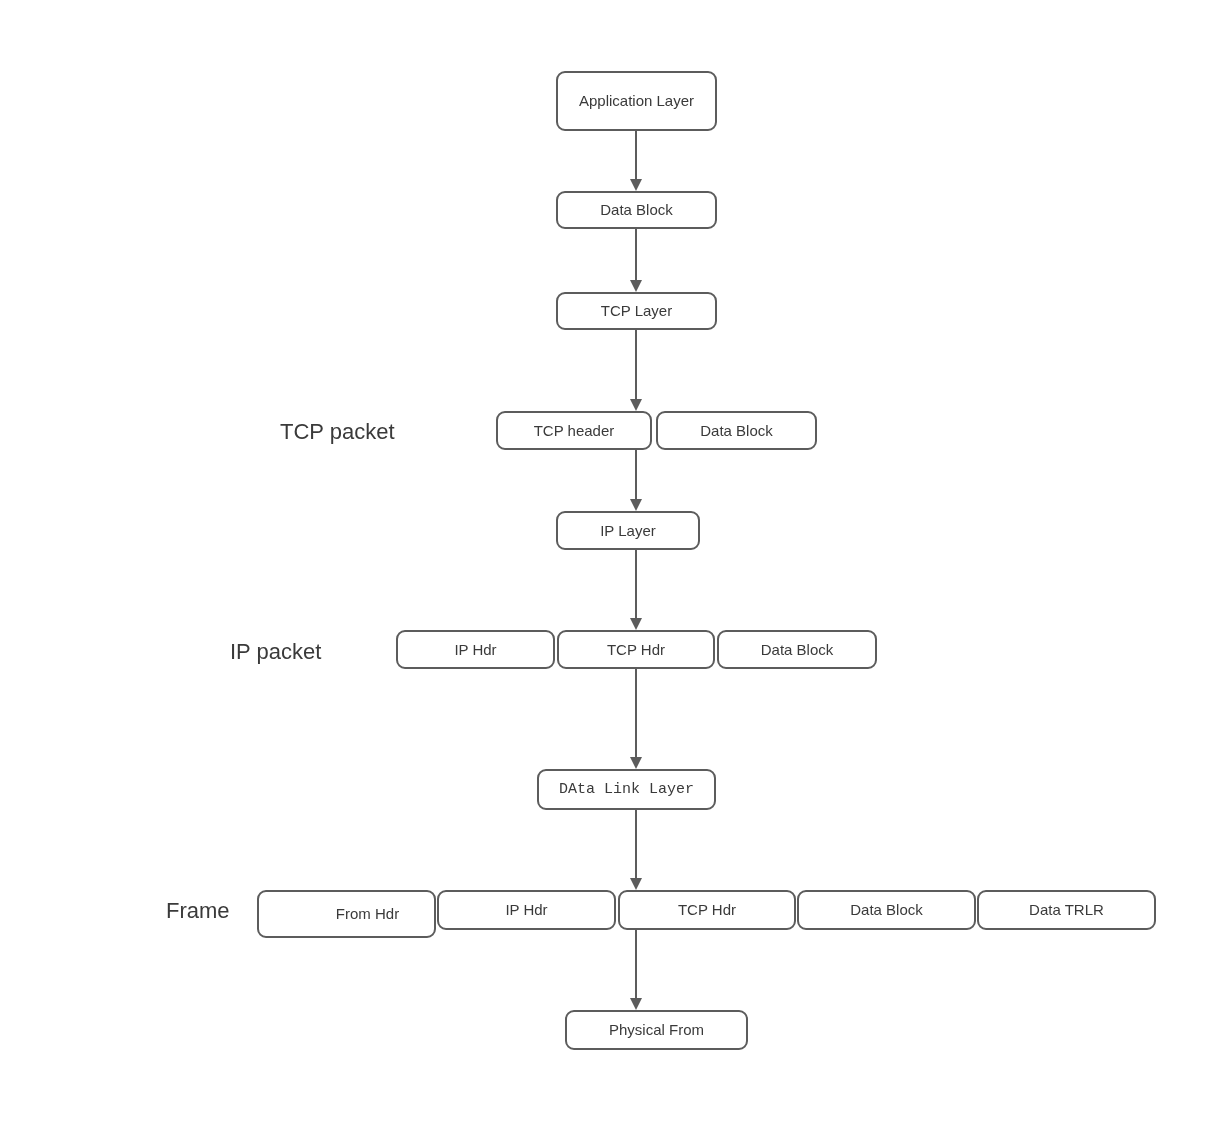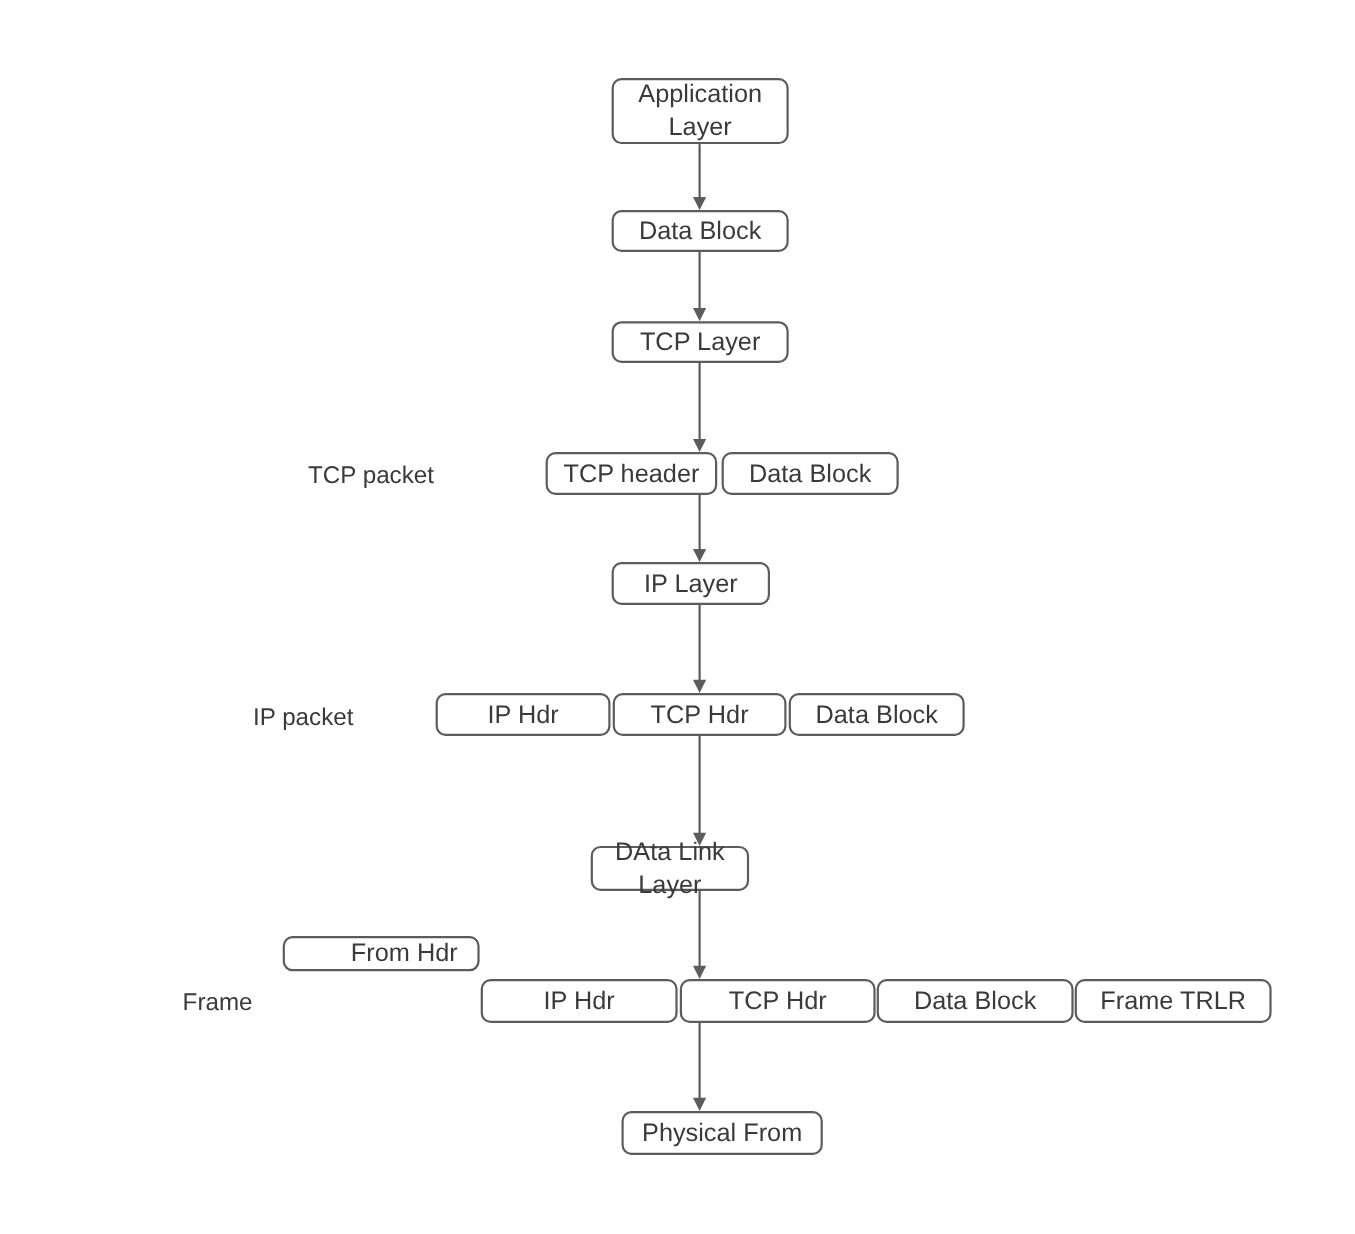--- a/index.html
+++ b/index.html
@@ -19,21 +19,21 @@
     position: absolute;
     box-sizing: border-box;
     border: 2px solid #5c5c5c;
     border-radius: 9px;
     background: #ffffff;
     display: flex;
     align-items: center;
     justify-content: center;
     text-align: center;
     color: #3a3a3a;
-    font-size: 23px;
+    font-size: 15px;
     line-height: 1.3;
     padding: 0 6px;
   }
   .side-label {
     position: absolute;
     color: #3a3a3a;
     font-size: 22px;
     white-space: nowrap;
   }
   .arrow {
@@ -72,27 +72,27 @@
 
   <div class="node" style="left:556px; top:292px; width:161px; height:38px;">TCP Layer</div>
   <div class="node" style="left:656px; top:411px; width:161px; height:39px;">Data Block</div>
 
   <div class="node" style="left:556px; top:511px; width:144px; height:39px;">IP Layer</div>
 
   <div class="node" style="left:396px; top:630px; width:159px; height:39px;">IP Hdr</div>
   <div class="node" style="left:557px; top:630px; width:158px; height:39px;">TCP Hdr</div>
   <div class="node" style="left:717px; top:630px; width:160px; height:39px;">Data Block</div>
 
-  <div class="node" style="left:537px; top:769px; width:144px; height:41px;">DAta Link Layer</div>
+  <div class="node" style="left:537px; top:769px; width:179px; height:41px;font-family:Liberation Mono, monospace;">DAta Link Layer</div>
 
-  <div class="node" style="left:257px; top:851px; width:179px; height:32px;padding-left:48px;">From Hdr</div>
+  <div class="node" style="left:257px; top:890px; width:179px; height:48px;padding-left:48px;">From Hdr</div>
   <div class="node" style="left:437px; top:890px; width:179px; height:40px;">IP Hdr</div>
   <div class="node" style="left:618px; top:890px; width:178px; height:40px;">TCP Hdr</div>
   <div class="node" style="left:797px; top:890px; width:179px; height:40px;">Data Block</div>
-  <div class="node" style="left:977px; top:890px; width:179px; height:40px;">Frame TRLR</div>
+  <div class="node" style="left:977px; top:890px; width:179px; height:40px;">Data TRLR</div>
 
   <div class="node" style="left:565px; top:1010px; width:183px; height:40px;">Physical From</div>
 
   <div class="side-label" style="left:280px; top:419px;">TCP packet</div>
   <div class="side-label" style="left:230px; top:639px;">IP packet</div>
   <div class="side-label" style="left:166px; top:898px;">Frame</div>
 
   <div class="arrow" style="left:630px; top:131px; height:60px;">
     <div class="shaft"></div>
     <div class="head"></div>

